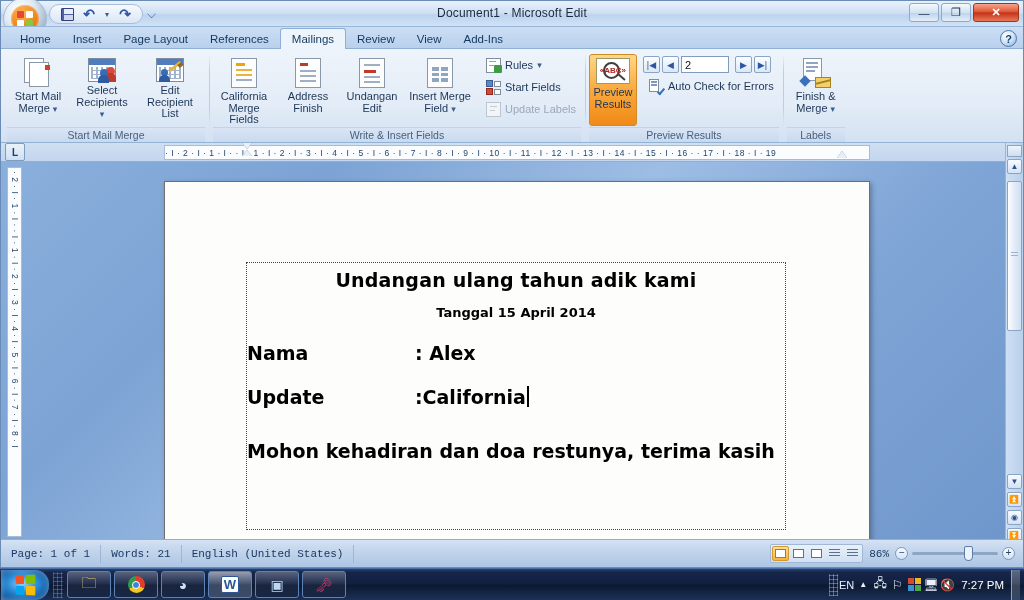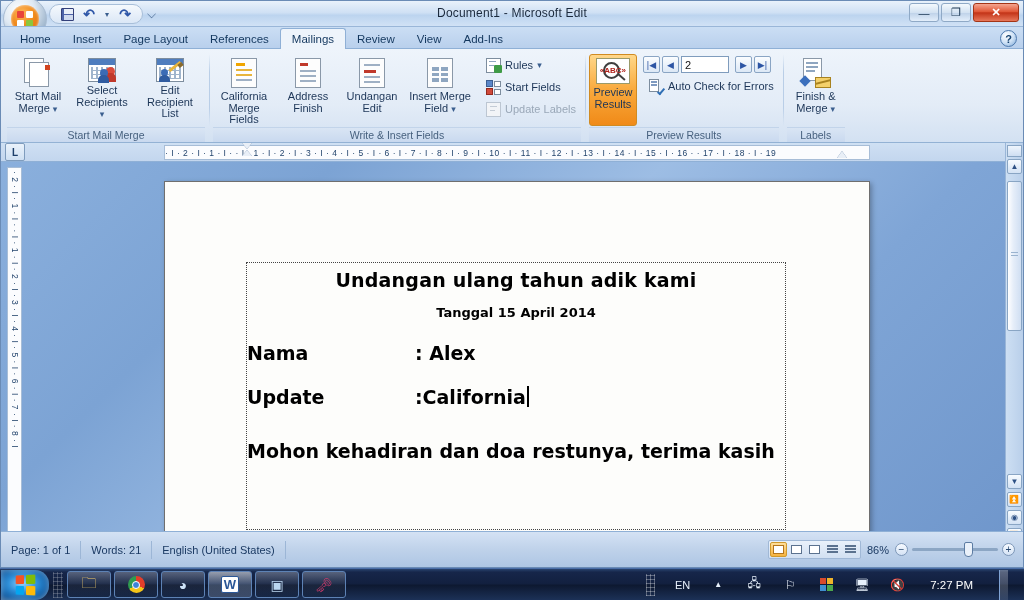--- a/index.html
+++ b/index.html
@@ -264,24 +264,24 @@
   }
   .vsb .thumb::after{
     content:""; position:absolute; left:3px; right:3px; top:70px; height:6px;
     background: repeating-linear-gradient(180deg,#9ab3cf 0 1px, transparent 1px 3px);
   }
   .vsb .splitter{ position:absolute; left:1px; top:2px; width:15px; height:12px;
     border:1px solid #89a5c4; background: linear-gradient(180deg,#eef5fd,#cfdef2); cursor:pointer;}
 
   
   .statusbar{
-    position:absolute; left:0; right:0; bottom:0; height:36px;
+    position:absolute; left:0; right:0; bottom:0; height:28px;
     background: linear-gradient(180deg,#d4e2f4 0%,#bfd2ea 50%,#aec6e4 100%);
     border-top:1px solid #8fb0d6;
-    display:flex; align-items:center; font-size:11px; color:#1b3a63;
+    display:flex; align-items:center; font-size:11px; color:#1b3a63;font-family:Liberation Mono, monospace;
   }
   .st-item{ padding:0 10px; height:18px; display:flex; align-items:center; cursor:pointer;
             border-right:1px solid #9cb6d6; }
   .st-right{ margin-left:auto; display:flex; align-items:center; gap:6px; padding-right:8px;}
   .viewbtns{ display:flex; align-items:center; gap:1px; border:1px solid #a0b8d6; border-radius:2px; padding:1px;
              background: linear-gradient(180deg,#e9f1fa,#d2e0f2);}
   .vb{ width:17px;height:15px; display:flex;align-items:center;justify-content:center; cursor:pointer; border-radius:2px;}
   .vb.active{ background: linear-gradient(180deg,#ffdf9b,#f6b33f); border:1px solid #d09a2e;}
   .vb i{ display:block; width:11px;height:9px; border:1px solid #5b728f; background:#fff; position:relative;}
   .zoom-slider{ display:flex; align-items:center; gap:4px; }
@@ -312,21 +312,21 @@
   .tb-grip{ width:10px; height:26px; margin:0 4px;
     background: repeating-linear-gradient(0deg, rgba(255,255,255,.35) 0 1px, transparent 1px 4px),
                 repeating-linear-gradient(90deg, rgba(255,255,255,.35) 0 1px, transparent 1px 4px);
     opacity:.6;}
   .tb-item{
     width:44px;height:27px; margin-right:3px; border:1px solid #5d82b5; border-radius:3px;
     background: linear-gradient(180deg,rgba(255,255,255,.28),rgba(255,255,255,.06) 50%, rgba(0,0,0,.12));
     display:flex;align-items:center;justify-content:center; cursor:pointer;
   }
   .tb-item.active{ background: linear-gradient(180deg,rgba(255,255,255,.55),rgba(200,225,255,.25) 50%, rgba(255,255,255,.15)); }
-  .tray{ margin-left:auto; display:flex; align-items:center; gap:20px; padding-right:16px; color:#e8f1fc; font-size:11px;}
+  .tray{ margin-left:auto; display:flex; align-items:center; gap:1px; padding-right:4px; color:#e8f1fc; font-size:11px;}
   .tray-grip{ width:9px;height:22px;
     background: repeating-linear-gradient(0deg, rgba(255,255,255,.3) 0 1px, transparent 1px 4px),
                 repeating-linear-gradient(90deg, rgba(255,255,255,.3) 0 1px, transparent 1px 4px);}
   .tray-ico{ width:16px;height:16px; display:flex;align-items:center;justify-content:center; cursor:pointer; font-size:12px;}
   .clock{ color:#ffffff; font-size:11.5px; padding:0 4px; cursor:pointer;}
   .showdesk{ width:9px; height:30px; margin-left:2px;
      background: linear-gradient(180deg,rgba(255,255,255,.30),rgba(255,255,255,.10));
      border-left:1px solid #7fa3d4; cursor:pointer;}
 </style>
 </head>

